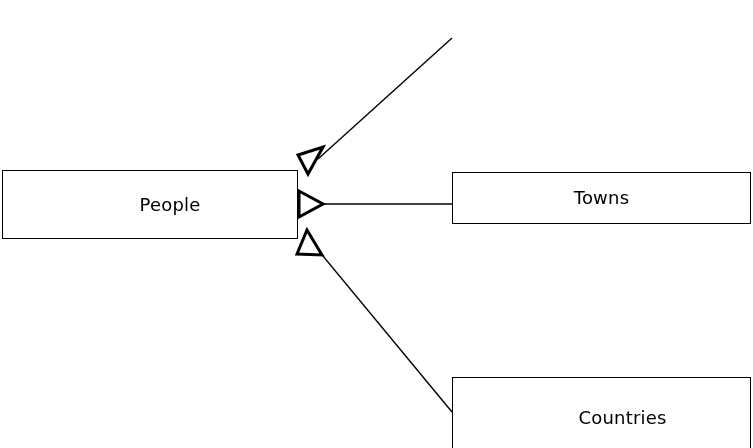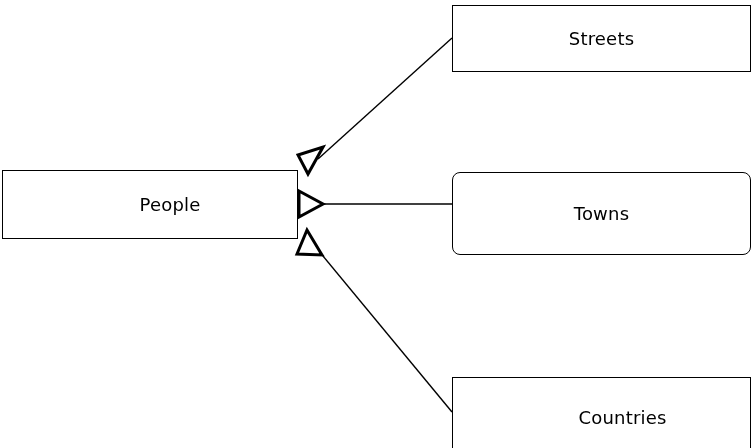--- a/index.html
+++ b/index.html
@@ -36,21 +36,21 @@
   .entity-label {
     font-family: "DejaVu Sans", "Liberation Sans", sans-serif;
     font-size: 18px;
     color: #000000;
     line-height: 1;
     letter-spacing: 0.2px;
     white-space: nowrap;
   }
   #node-people   { left: 2px;   top: 170px; width: 296px; height: 69px; padding-left: 40px; }
   #node-streets  { left: 452px; top: 5px;   width: 299px; height: 67px; }
-  #node-towns    { left: 452px; top: 172px; width: 299px; height: 83px; border-radius: 8px; }
+  #node-towns    { left: 452px; top: 172px; width: 299px; height: 52px; }
   #node-countries{ left: 452px; top: 377px; width: 299px; height: 82px; padding-left: 42px; }
 </style>
 </head>
 <body>
 
 <div id="diagram-canvas">
 
   <svg class="edge-layer" viewBox="0 0 753 448" xmlns="http://www.w3.org/2000/svg">
 
     <line x1="452" y1="38" x2="318" y2="159" stroke="#000000" stroke-width="1.4"></line>
@@ -61,23 +61,20 @@
 
     <polygon points="298,155 323,147 308,174" fill="#ffffff" stroke="#000000" stroke-width="3" stroke-linejoin="miter"></polygon>
     <polygon points="299,191 323,204 299,217" fill="#ffffff" stroke="#000000" stroke-width="3" stroke-linejoin="miter"></polygon>
     <polygon points="297,254 307,230 322,255" fill="#ffffff" stroke="#000000" stroke-width="3" stroke-linejoin="miter"></polygon>
   </svg>
 
   <div class="entity-node" id="node-people">
     <span class="entity-label">People</span>
   </div>
 
-  <div class="entity-node" id="node-streets">
-    <span class="entity-label">Streets</span>
-  </div>
 
   <div class="entity-node" id="node-towns">
     <span class="entity-label">Towns</span>
   </div>
 
   <div class="entity-node" id="node-countries">
     <span class="entity-label">Countries</span>
   </div>
 
 </div>

